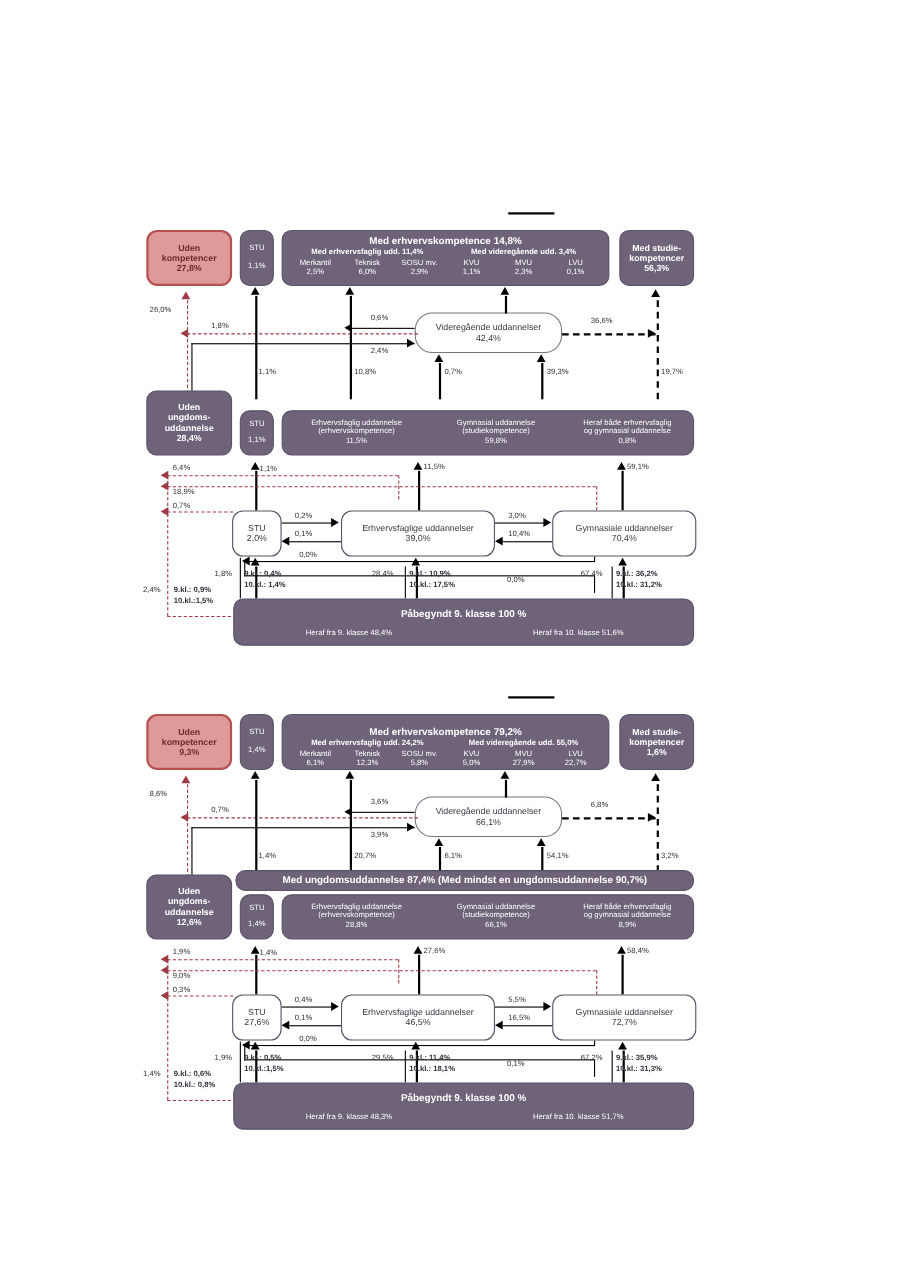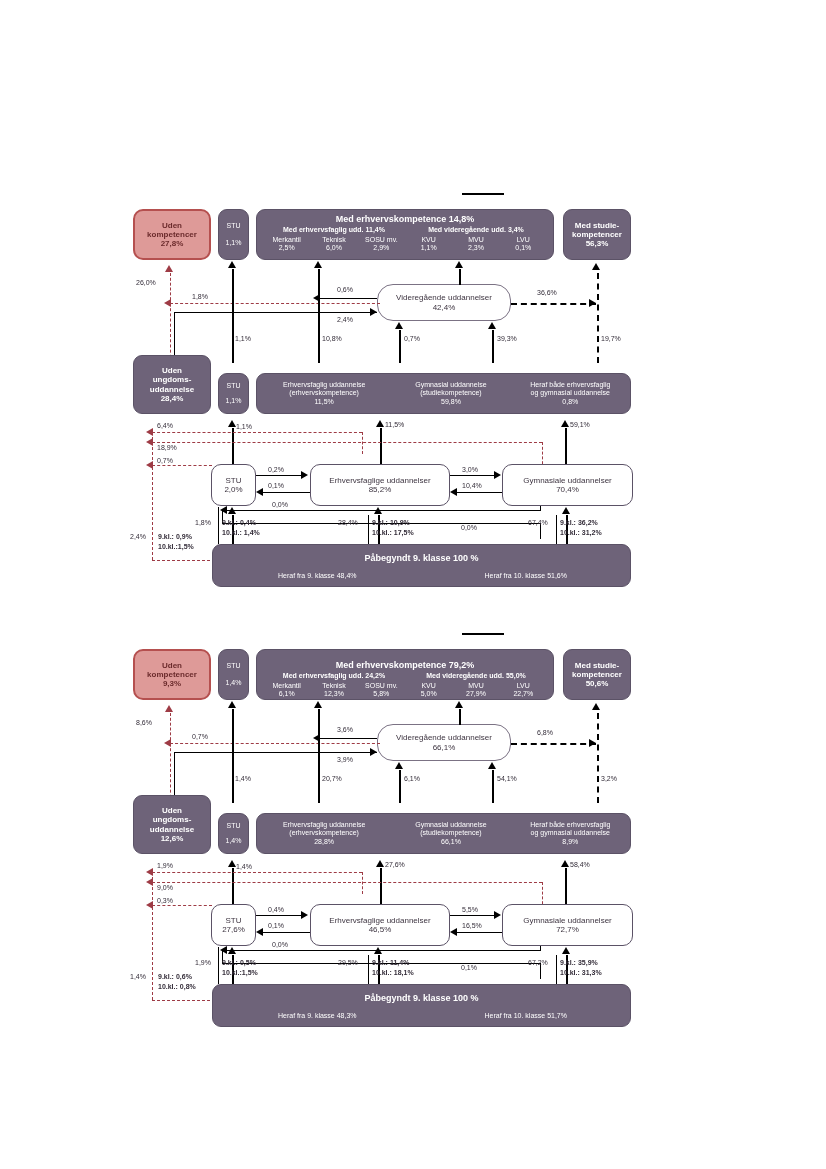--- a/index.html
+++ b/index.html
@@ -216,21 +216,21 @@
     <div class="redV" style="left:152px;top:247px;height:128px;"></div>
     <div class="redH" style="left:152px;top:375px;width:68px;"></div>
 
     <div class="box white2" style="left:211px;top:279px;width:45px;height:42px;">
       <div class="t8">STU</div>
       <div class="t8">2,0%</div>
     </div>
 
     <div class="box white2" style="left:310px;top:279px;width:140px;height:42px;">
       <div class="t8">Erhvervsfaglige uddannelser</div>
-      <div class="t8">85,2%</div>
+      <div class="t8">39,0%</div>
     </div>
 
     <div class="box white2" style="left:502px;top:279px;width:131px;height:42px;">
       <div class="t8">Gymnasiale uddannelser</div>
       <div class="t8">70,4%</div>
     </div>
 
     <div class="thinH" style="left:256px;top:290px;width:47px;"></div>
     <div class="arrRight" style="left:301px;top:286px;"></div>
     <span class="lbl" style="left:268px;top:281px;">0,2%</span>
@@ -337,21 +337,21 @@
         <div style="width:16.6%">
             <div class="t7">LVU</div>
             <div class="t7">22,7%</div>
           </div>
       </div>
     </div>
 
     <div class="box purple" style="left:563px;top:24px;width:68px;height:51px;">
       <div class="t8 b">Med studie-</div>
       <div class="t8 b">kompetencer</div>
-      <div class="t8 b">50,6%</div>
+      <div class="t8 b">1,6%</div>
     </div>
 
     <div class="box white" style="left:377px;top:99px;width:134px;height:37px;">
       <div class="t8">Videregående uddannelser</div>
       <div class="t8">66,1%</div>
     </div>
 
     <div class="redV" style="left:170px;top:88px;height:32px;"></div>
     <div class="arrUp arrUpR" style="left:165px;top:80px;"></div>
     <div class="redH" style="left:170px;top:118px;width:210px;"></div>
@@ -388,20 +388,23 @@
     <span class="lbl" style="left:601px;top:150px;">3,2%</span>
 
     <div class="vl ln" style="left:399px;top:145px;height:33px;"></div>
     <div class="arrUp" style="left:395px;top:137px;"></div>
     <span class="lbl" style="left:404px;top:150px;">6,1%</span>
 
     <div class="vl ln" style="left:492px;top:145px;height:33px;"></div>
     <div class="arrUp" style="left:488px;top:137px;"></div>
     <span class="lbl" style="left:497px;top:150px;">54,1%</span>
 
+    <div class="box purple" style="left:214px;top:166px;width:417px;height:19px;">
+      <div class="t9 b">Med ungdomsuddannelse 87,4% (Med mindst en ungdomsuddannelse 90,7%)</div>
+    </div>
 
     <div class="box purple" style="left:133px;top:170px;width:78px;height:59px;">
       <div class="t8 b">Uden</div>
       <div class="t8 b">ungdoms-</div>
       <div class="t8 b">uddannelse</div>
       <div class="t8 b">12,6%</div>
     </div>
 
     <div class="box purple" style="left:218px;top:188px;width:31px;height:41px;">
       <div class="t7">STU</div>

